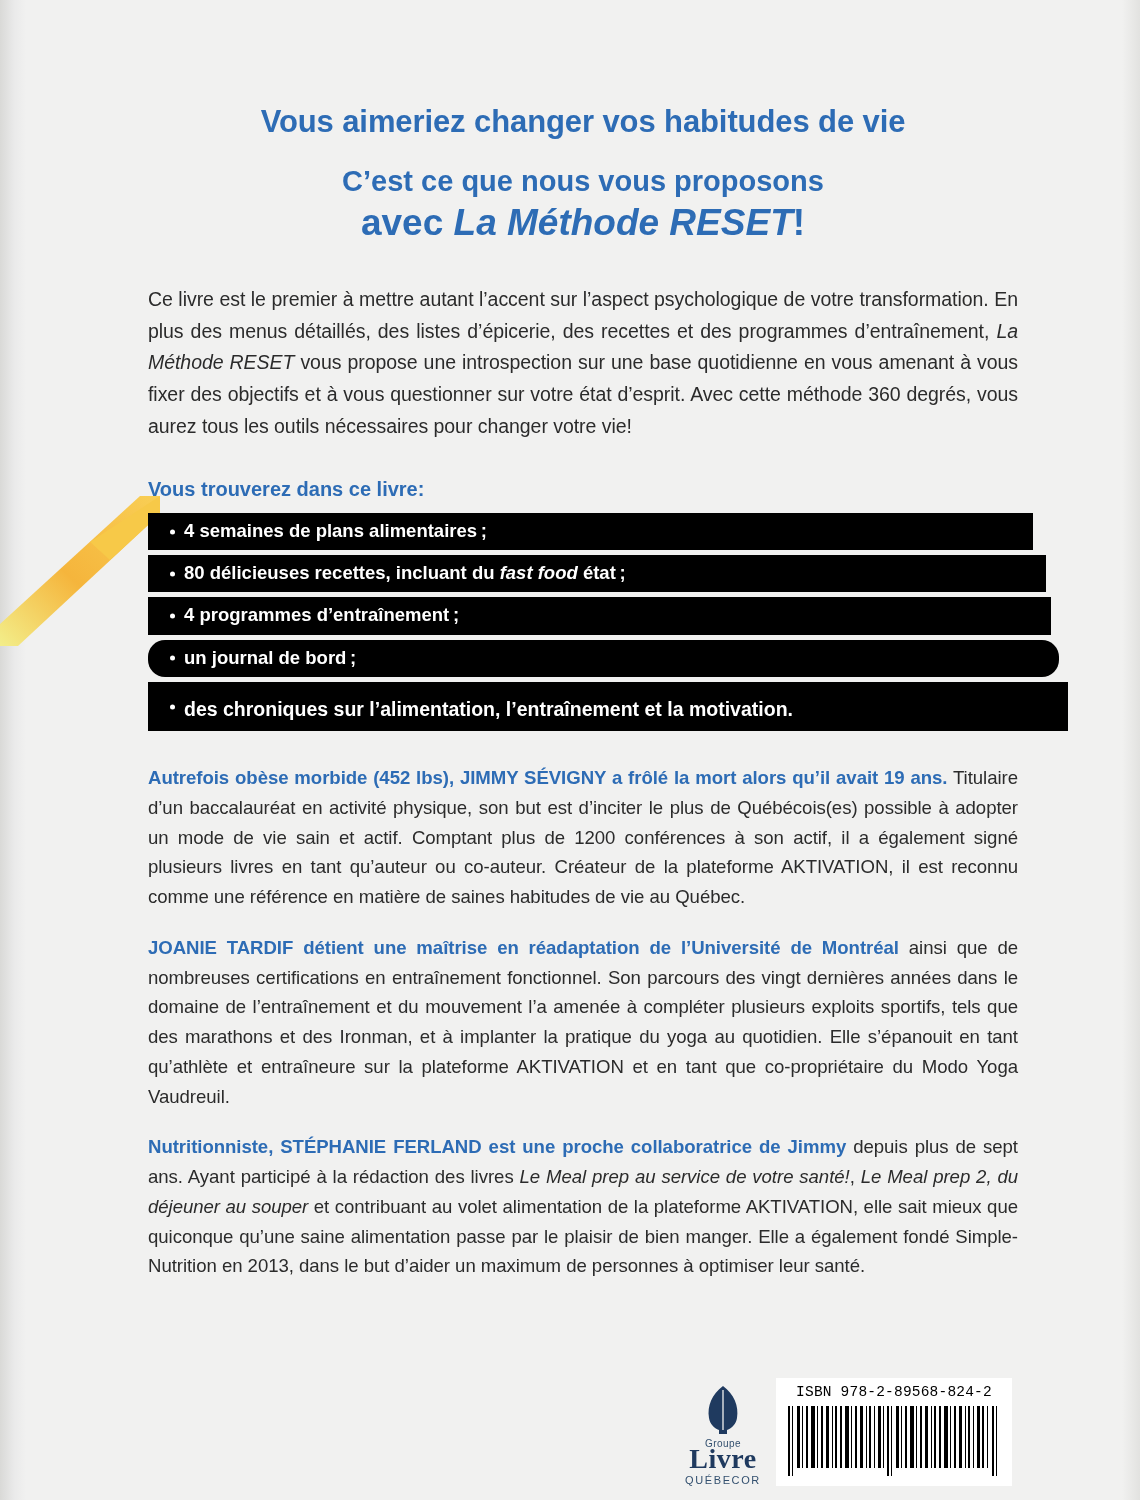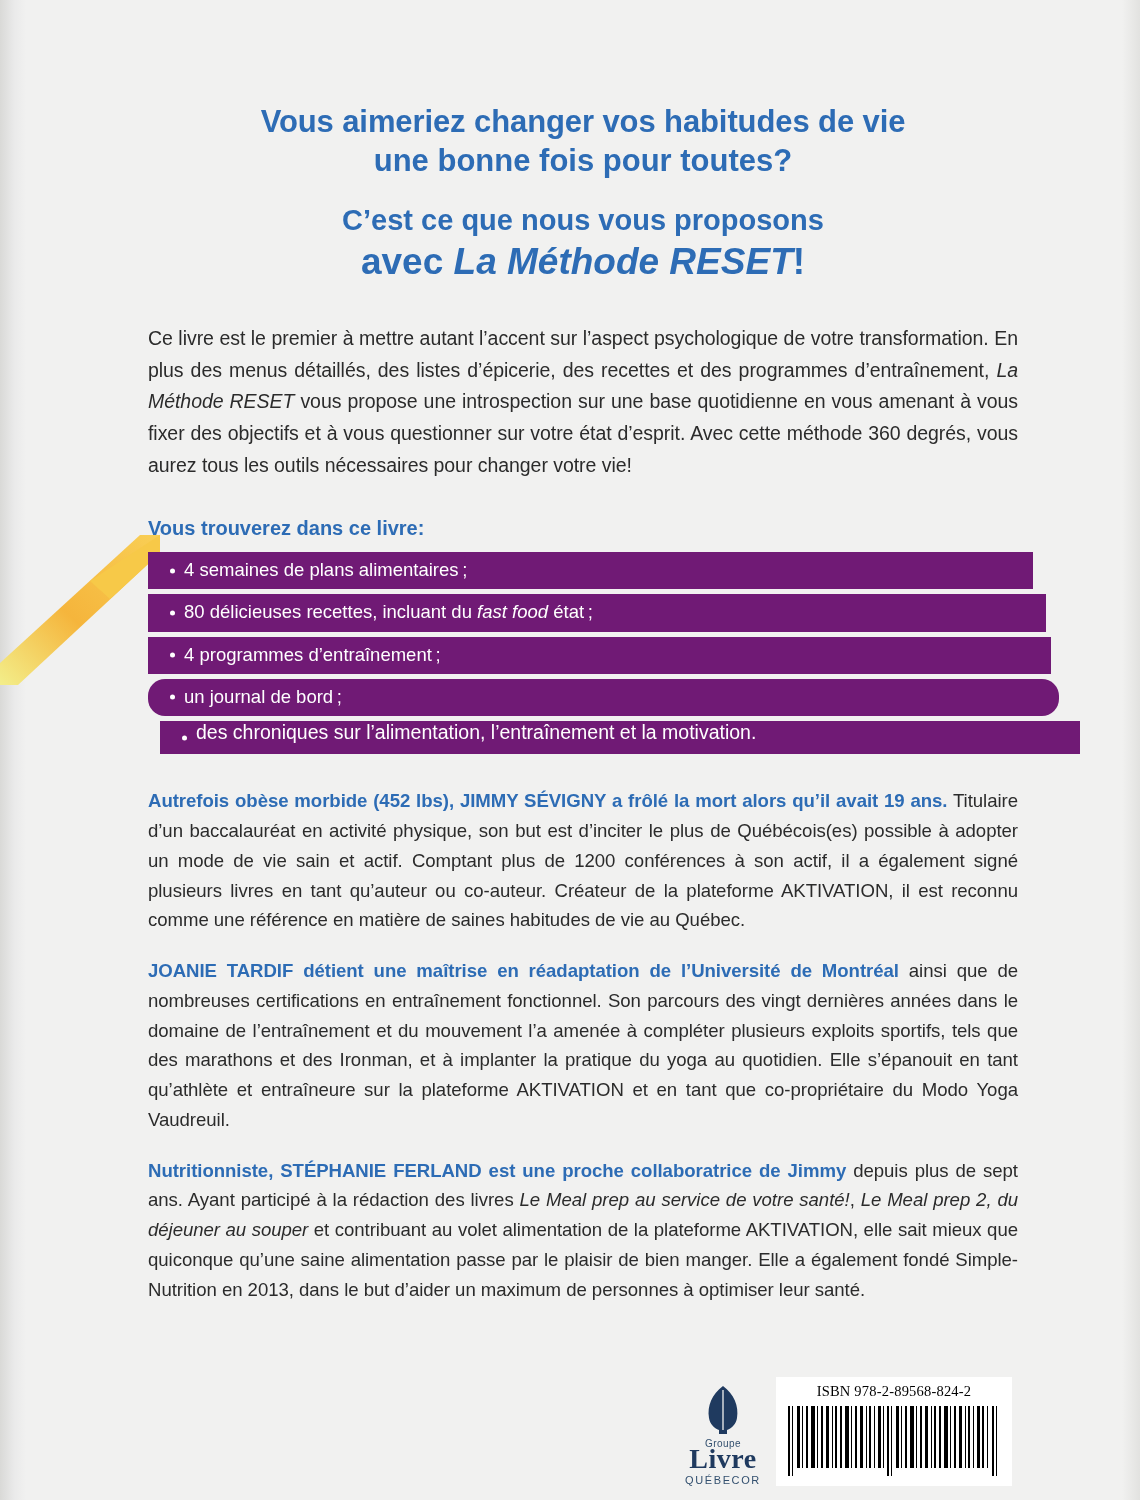--- a/index.html
+++ b/index.html
@@ -107,44 +107,44 @@
     pointer-events: none;
   }
   .bars {
     display: flex;
     flex-direction: column;
     gap: 5px;
     position: relative;
     z-index: 2;
   }
   .bar {
-    background: #701a75;
+    background: #000000;
     color: #ffffff;
-    font-weight: normal;
+    font-weight: bold;
     font-size: 18.5px;
     padding: 7px 14px 8px 36px;
     position: relative;
     line-height: 1.2;
   }
   .bar .dot {
     position: absolute;
     left: 22px;
     top: 50%;
     transform: translateY(-50%);
     width: 5px;
     height: 5px;
     border-radius: 50%;
     background: #ffffff;
   }
   .bar em { font-style: italic; }
   .bar.b1 { width: 96%; }
   .bar.b2 { width: 97.5%; }
   .bar.b3 { width: 98%; }
   .bar.b4 { width: 99%; border-radius: 17px; }
-  .bar.b5 { width: 100%; font-size: 19.5px; padding-top: 0; padding-bottom: 10px; margin-left: 12px; }
+  .bar.b5 { width: 100%; font-size: 19.5px; padding-top: 16px; padding-bottom: 10px; }
 
   
   .bios {
     margin-top: 32px;
   }
   .bio {
     font-size: 18.6px;
     line-height: 1.60;
     color: #2b2b2b;
     text-align: justify;
@@ -206,37 +206,36 @@
     background: #ffffff;
     padding: 6px 8px 4px 8px;
     box-sizing: border-box;
   }
   .isbn-text {
     font-size: 14.5px;
     color: #000000;
     text-align: center;
     letter-spacing: 0.2px;
     margin-bottom: 4px;
-    font-family: Liberation Serif, serif;
+    font-family: Liberation Mono, monospace;
   }
   .barcode {
     height: 78px;
     width: 100%;
     display: block;
   }
 </style>
 </head>
 <body>
 
 <div class="page">
   <div class="content">
 
     <div class="headline">
       <div class="l1">Vous aimeriez changer vos habitudes de vie</div>
-      <div class="l2">une bonne fois pour toutes?</div>
       <div class="l3">C’est ce que nous vous proposons</div>
       <div class="l4"><span>avec </span><span class="ital">La Méthode RESET</span><span>!</span></div>
     </div>
 
     <p class="intro"><span>Ce livre est le premier à mettre autant l’accent sur l’aspect psychologique de votre transformation. En plus des menus détaillés, des listes d’épicerie, des recettes et des programmes d’entraînement, </span><em>La Méthode RESET</em><span> vous propose une introspection sur une base quotidienne en vous amenant à vous fixer des objectifs et à vous questionner sur votre état d’esprit. Avec cette méthode 360 degrés, vous aurez tous les outils nécessaires pour changer votre vie!</span></p>
 
     <div class="list-block">
       <div class="arrow">
         <svg width="160" height="150" viewBox="0 0 160 150" xmlns="http://www.w3.org/2000/svg">
           <defs>

